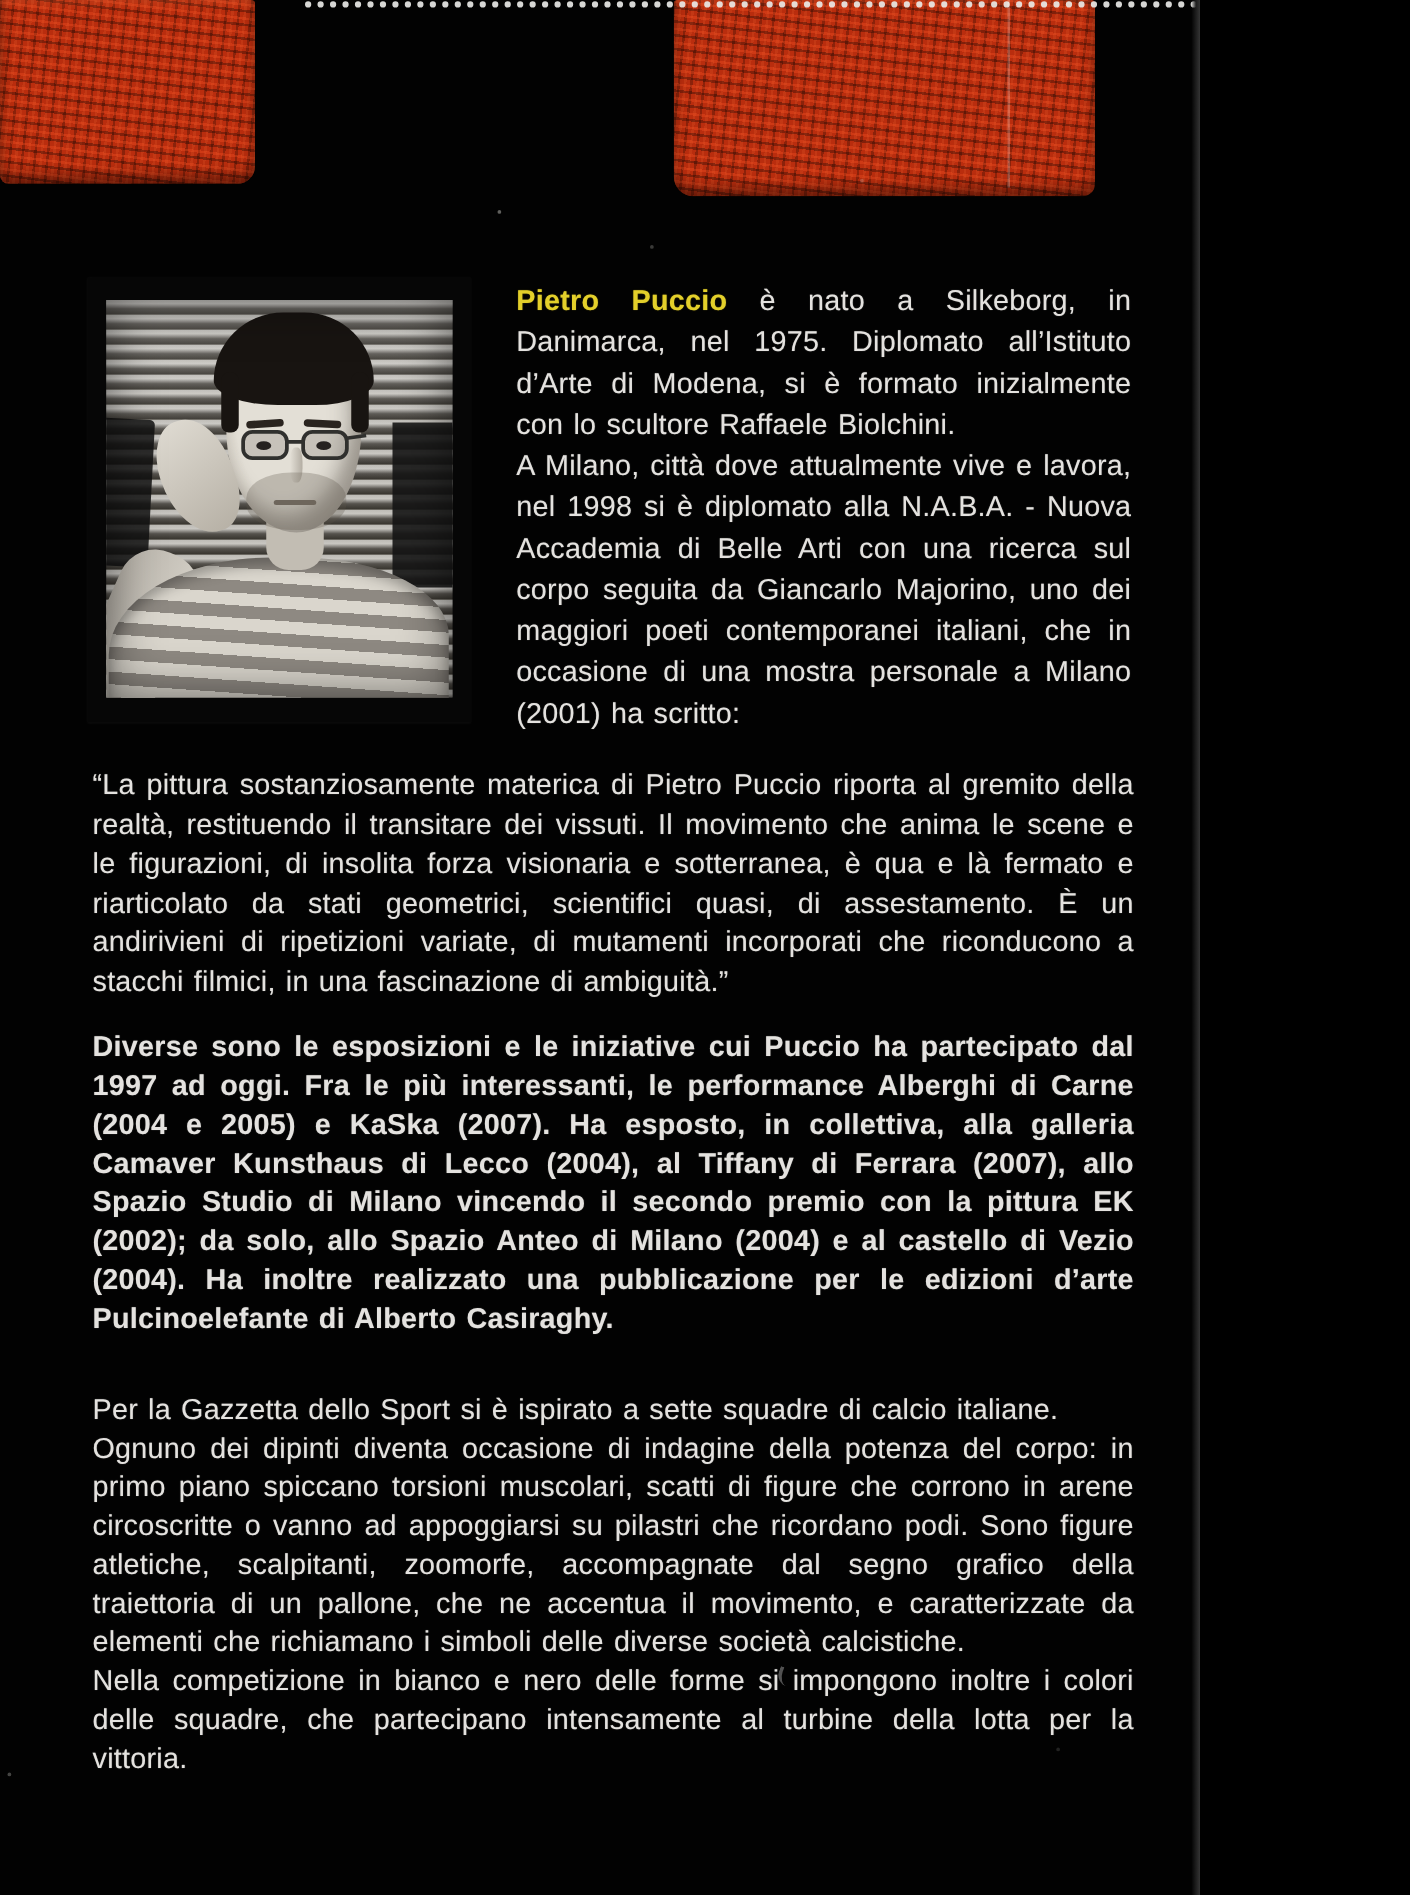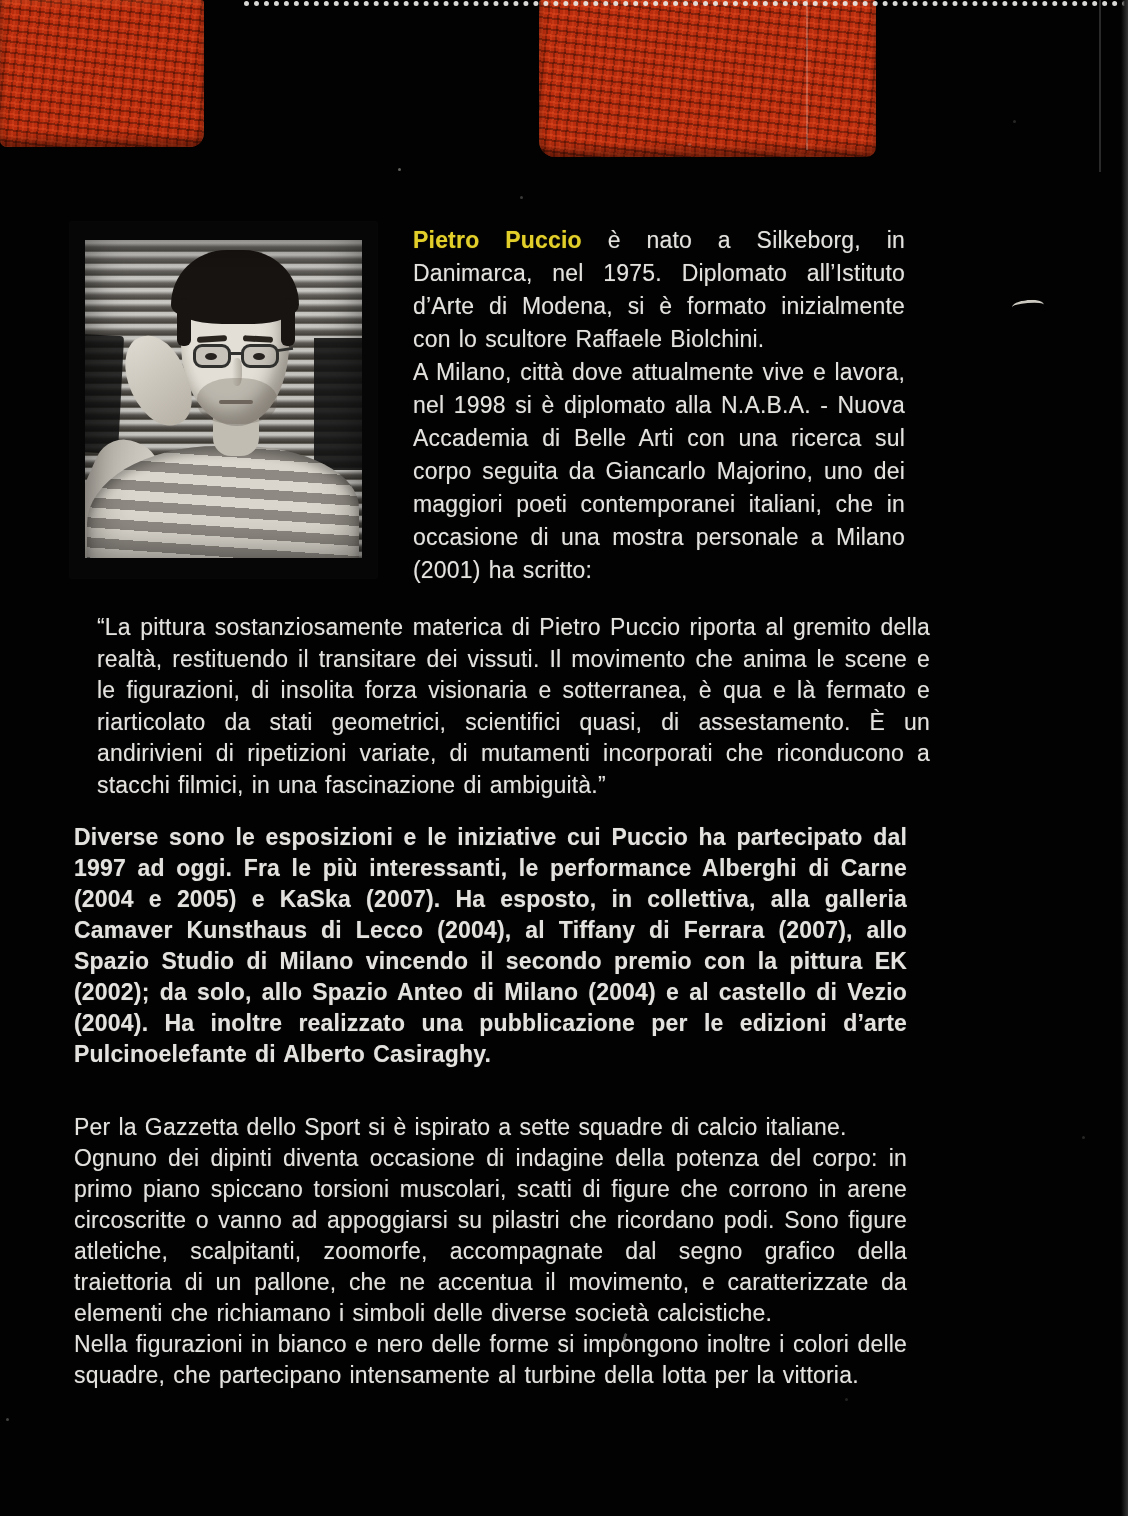--- a/index.html
+++ b/index.html
@@ -1,19 +1,19 @@
 <!DOCTYPE html>
 <html lang="it"><head>
 <meta charset="utf-8">
 <style>
   * { margin:0; padding:0; box-sizing:border-box; }
   html,body { background:#000; }
   .page {
     position:relative;
-    width:1128px; height:1516px;
+    width:960px; height:1516px;
     background:#020202;
     overflow:hidden;
     font-family:"Liberation Sans", sans-serif;
     color:#e4e2df;
   }
   
   .fabric { position:absolute; left:0; top:0; width:1128px; height:162px; }
   .red-swatch {
     position:absolute;
     background-color:#b92d0e;
@@ -78,21 +78,21 @@
   .vignette { left:0; top:0; width:277px; height:318px; box-shadow:inset 0 0 42px rgba(0,0,0,.55); }
   
   .txt {
     position:absolute; text-align:justify;
     font-size:23px; letter-spacing:.2px; word-spacing:1.5px;
     color:#e4e2df; text-shadow:0 0 1px rgba(235,233,228,.38);
   }
   .txt p { margin:0; }
   .bio { left:413px; top:224px; width:492px; line-height:33px; }
   .artist-name { font-weight:bold; color:#e3cf2a; text-shadow:0 0 1px rgba(227,207,42,.5); }
-  .quote { left:74px; top:612px; width:833px; line-height:31.5px;margin-left:23px; }
+  .quote { left:74px; top:612px; width:833px; line-height:31.5px; }
   .expo  { left:74px; top:822px; width:833px; line-height:31px;font-weight:bold; }
   .gazzetta { left:74px; top:1112px; width:833px; line-height:31px; }
   
   .glare-arc { position:absolute; left:1012px; top:300px; width:32px; height:12px; border-top:3px solid rgba(225,222,212,.9); border-radius:50%; transform:rotate(-5deg); }
   .page-edge-right { position:absolute; right:0; top:0; width:7px; height:1516px; background:linear-gradient(90deg, rgba(0,0,0,0), #1e1e1e 55%, #343434 100%); }
   .smudge { position:absolute; left:622px; top:1334px; width:10px; height:14px; border-left:3px solid rgba(150,150,150,.55); border-radius:0 0 0 10px; transform:rotate(20deg); }
   .speck { position:absolute; width:3px; height:3px; border-radius:50%; background:rgba(210,210,205,.45); }
 </style>
 </head>
 <body>
@@ -143,21 +143,21 @@
     <p>“La pittura sostanziosamente materica di Pietro Puccio riporta al gremito della realtà, restituendo il transitare dei vissuti. Il movimento che anima le scene e le figurazioni, di insolita forza visionaria e sotterranea, è qua e là fermato e riarticolato da stati geometrici, scientifici quasi, di assestamento. È un andirivieni di ripetizioni variate, di mutamenti incorporati che riconducono a stacchi filmici, in una fascinazione di ambiguità.”</p>
   </div>
 
   <div class="txt expo">
     <p>Diverse sono le esposizioni e le iniziative cui Puccio ha partecipato dal 1997 ad oggi. Fra le più interessanti, le performance Alberghi di Carne (2004 e 2005) e KaSka (2007). Ha esposto, in collettiva, alla galleria Camaver Kunsthaus di Lecco (2004), al Tiffany di Ferrara (2007), allo Spazio Studio di Milano vincendo il secondo premio con la pittura EK (2002); da solo, allo Spazio Anteo di Milano (2004) e al castello di Vezio (2004). Ha inoltre realizzato una pubblicazione per le edizioni d’arte Pulcinoelefante di Alberto Casiraghy.</p>
   </div>
 
   <div class="txt gazzetta">
     <p>Per la Gazzetta dello Sport si è ispirato a sette squadre di calcio italiane.</p>
     <p>Ognuno dei dipinti diventa occasione di indagine della potenza del corpo: in primo piano spiccano torsioni muscolari, scatti di figure che corrono in arene circoscritte o vanno ad appoggiarsi su pilastri che ricordano podi. Sono figure atletiche, scalpitanti, zoomorfe, accompagnate dal segno grafico della traiettoria di un pallone, che ne accentua il movimento, e caratterizzate da elementi che richiamano i simboli delle diverse società calcistiche.</p>
-    <p>Nella figurazioni in bianco e nero delle forme si impongono inoltre i colori delle squadre, che partecipano intensamente al turbine della lotta per la vittoria.</p>
+    <p>Nella competizione in bianco e nero delle forme si impongono inoltre i colori delle squadre, che partecipano intensamente al turbine della lotta per la vittoria.</p>
   </div>
 
   <div class="glare-arc"></div>
   <div class="page-edge-right"></div>
   <div class="smudge"></div>
   <div class="speck" style="left:398px; top:168px;"></div>
   <div class="speck" style="left:520px; top:196px; opacity:.6;"></div>
   <div class="speck" style="left:688px; top:143px; opacity:.5;"></div>
   <div class="speck" style="left:1013px; top:120px; opacity:.4;"></div>
   <div class="speck" style="left:6px; top:1418px; opacity:.7;"></div>

